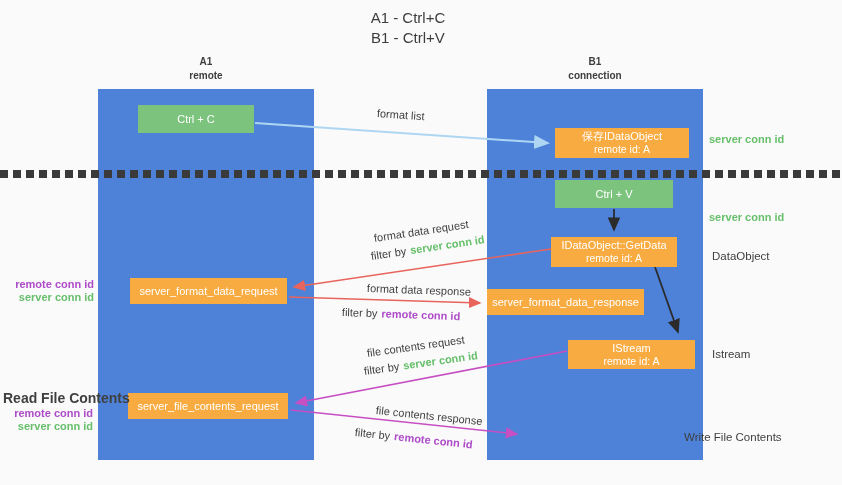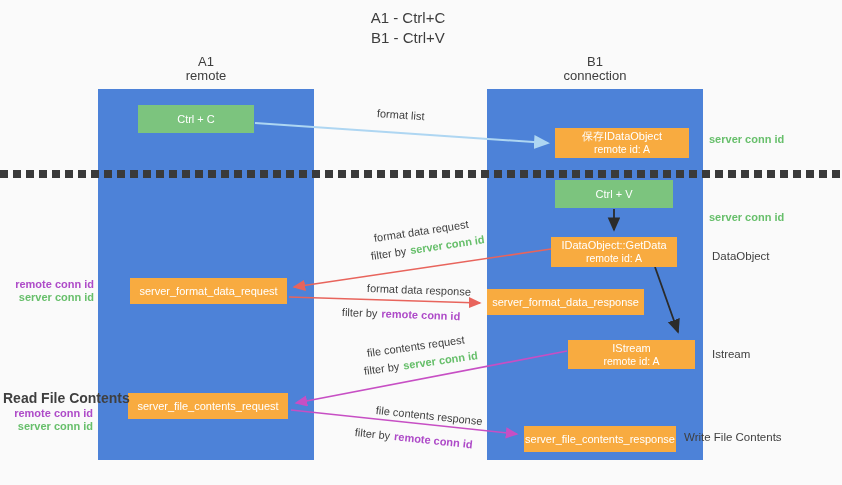--- a/index.html
+++ b/index.html
@@ -1,21 +1,21 @@
 <!DOCTYPE html>
 <html><head>
 <meta charset="utf-8">
 <style>
   html,body{margin:0;padding:0;}
   body{background:#fafafa;font-family:"Liberation Sans",sans-serif;}
   .page{position:relative;width:842px;height:485px;background:#fafafa;overflow:hidden;}
   .title{position:absolute;left:0;top:8px;width:842px;text-align:center;transform:translateX(-13px);
          font-size:15px;line-height:20px;color:#3d3d3d;}
   .lane{position:absolute;top:89px;width:216px;height:371px;background:#4d82d8;}
-  .lane-header{position:absolute;top:55px;width:120px;text-align:center;font-size:13px;line-height:14px;color:#3d3d3d;}
+  .lane-header{position:absolute;top:55px;width:120px;text-align:center;font-size:10px;line-height:14px;color:#3d3d3d;font-weight:bold;}
   .dotted{position:absolute;left:0;top:170px;width:842px;height:8px;
           background:repeating-linear-gradient(to right,#3a3a3a 0 8px,transparent 8px 13px);}
   svg.arrows{position:absolute;left:0;top:0;pointer-events:none;}
   .node{position:absolute;display:flex;flex-direction:column;align-items:center;justify-content:center;
         color:#ffffff;font-size:11px;line-height:13px;text-align:center;}
   .node.green{background:#7cc47e;}
   .node.orange{background:#f8ab40;}
   .node .l2{font-size:10.5px;}
   .lbl{position:absolute;font-size:11px;color:#3f3f3f;white-space:nowrap;transform-origin:left center;}
   .lbl .green-t{color:#67bf6b;font-weight:bold;margin-left:4px;}
@@ -104,23 +104,20 @@
 
   <div class="node orange" style="left:568px;top:340px;width:127px;height:29px;">
     <div>IStream</div>
     <div class="l2">remote id: A</div>
   </div>
 
   <div class="node orange" style="left:128px;top:393px;width:160px;height:26px;">
     <div>server_file_contents_request</div>
   </div>
 
-  <div class="node orange" style="left:524px;top:426px;width:152px;height:26px;">
-    <div>server_file_contents_response</div>
-  </div>
 
   <div class="lbl" style="left:377px;top:107px;transform:rotate(4deg);">format list</div>
 
   <div class="lbl" style="left:374px;top:232px;transform:rotate(-8.5deg);">format data request</div>
   <div class="lbl" style="left:371px;top:250px;transform:rotate(-8.5deg);">
     <span>filter by</span><span class="green-t">server conn id</span>
   </div>
 
   <div class="lbl" style="left:367px;top:282px;transform:rotate(2deg);">format data response</div>
   <div class="lbl" style="left:342px;top:306px;transform:rotate(2deg);">

